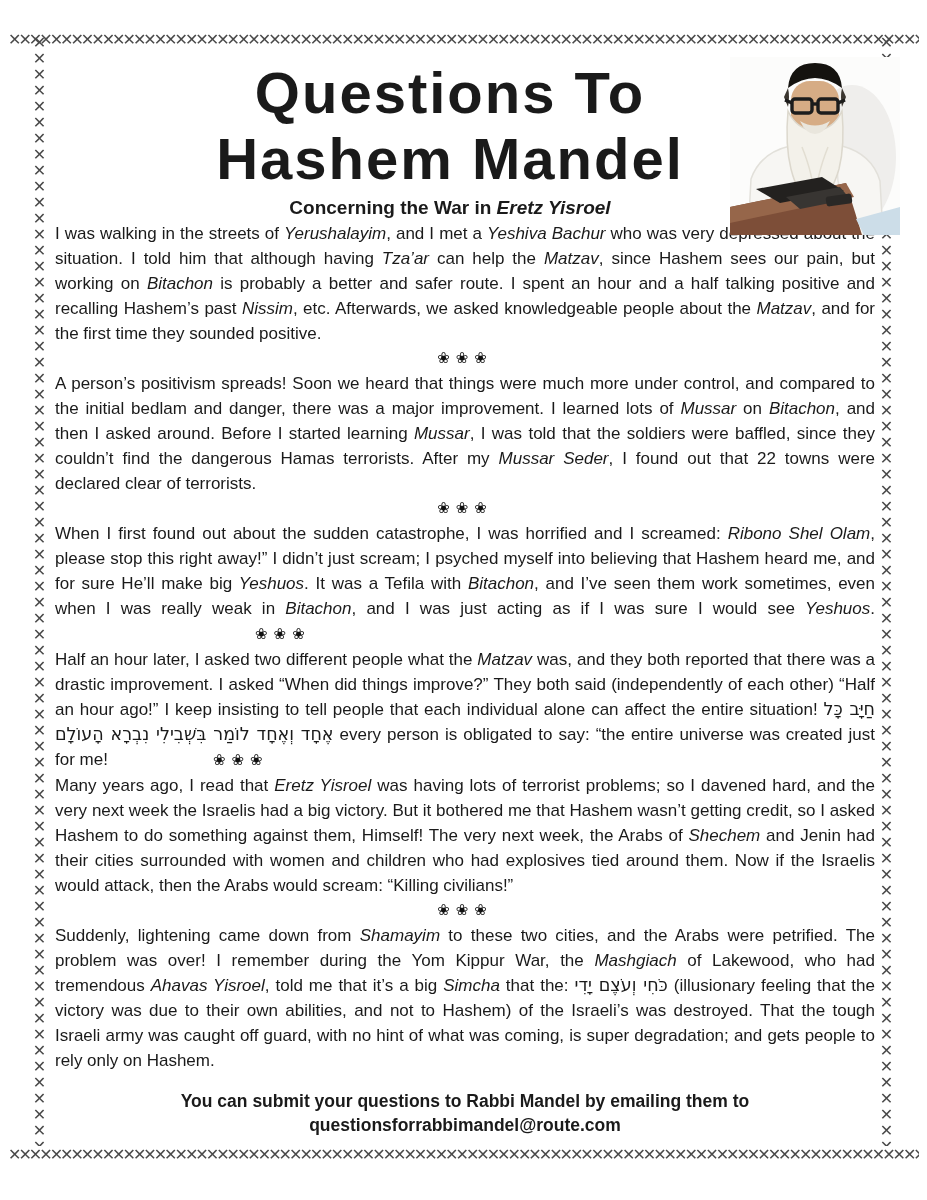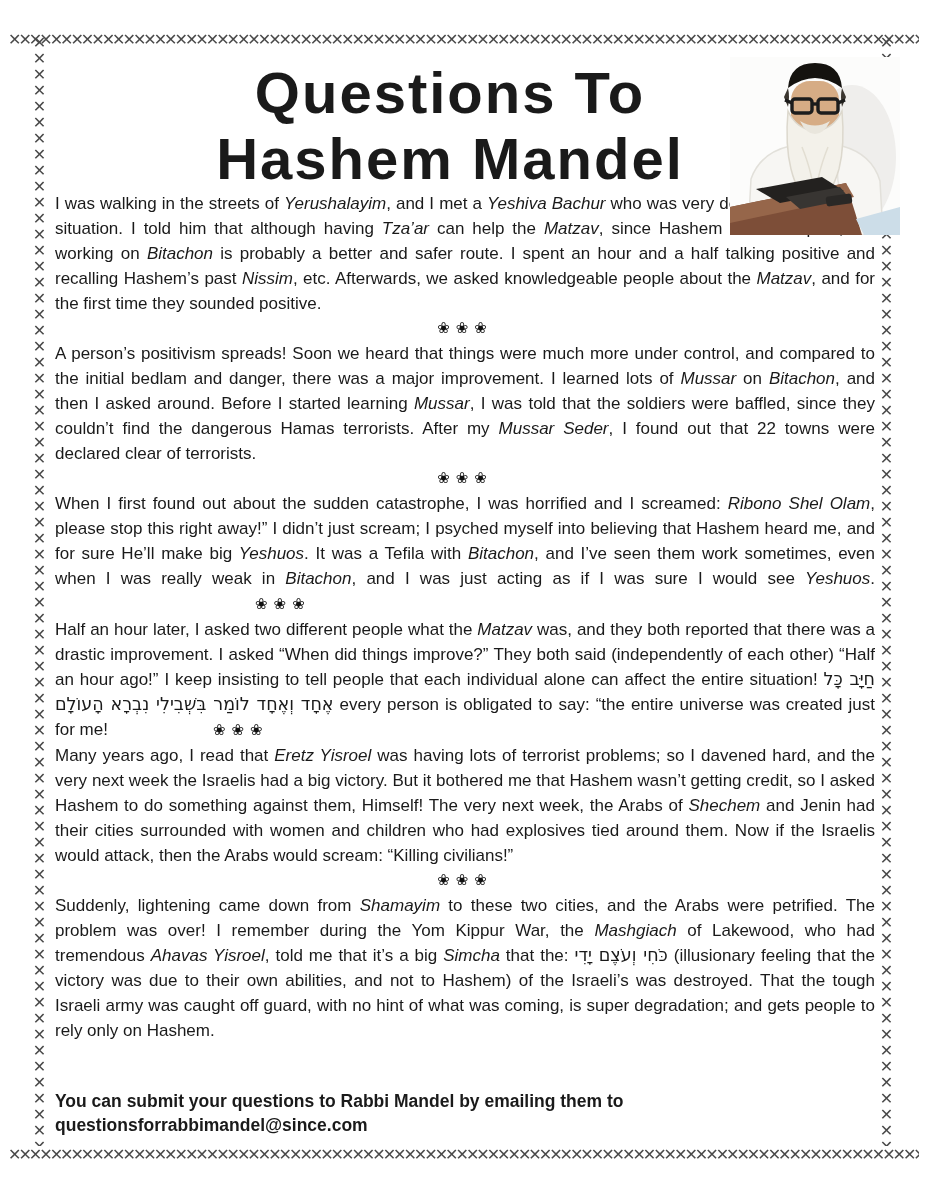--- a/index.html
+++ b/index.html
@@ -31,21 +31,21 @@
   .body-col{margin-top:2px;}
   .para{font-size:17px;line-height:25px;text-align:justify;margin:0;}
   .it{font-style:italic;}
   .he{font-family:"DejaVu Sans",sans-serif;font-size:17.5px;}
   .flowers{font-size:15px;letter-spacing:6px;color:#111;font-family:"DejaVu Sans",sans-serif;}
   .center-flowers{text-align:center;line-height:25px;margin:0;}
   .inline-flowers{display:inline-block;}
   .p-2 .inline-flowers{margin-left:200px;}
   .p-3 .inline-flowers{margin-left:105px;}
 
-  .footer{margin-top:auto;text-align:left;font-weight:bold;font-size:17.5px;line-height:24px;padding-bottom:6px;}
+  .footer{margin-top:auto;text-align:center;font-weight:bold;font-size:17.5px;line-height:24px;padding-bottom:6px;}
 </style>
 </head>
 <body>
 
 <div class="border-strip border-top" style="color: rgb(74, 74, 74);">✕✕✕✕✕✕✕✕✕✕✕✕✕✕✕✕✕✕✕✕✕✕✕✕✕✕✕✕✕✕✕✕✕✕✕✕✕✕✕✕✕✕✕✕✕✕✕✕✕✕✕✕✕✕✕✕✕✕✕✕✕✕✕✕✕✕✕✕✕✕✕✕✕✕✕✕✕✕✕✕✕✕✕✕✕✕✕✕✕✕✕✕✕✕✕✕✕✕✕✕✕✕✕✕✕✕✕✕✕✕✕✕✕✕✕✕✕✕✕✕✕✕✕✕✕✕✕✕✕✕</div>
 <div class="border-strip border-bottom" style="color: rgb(74, 74, 74);">✕✕✕✕✕✕✕✕✕✕✕✕✕✕✕✕✕✕✕✕✕✕✕✕✕✕✕✕✕✕✕✕✕✕✕✕✕✕✕✕✕✕✕✕✕✕✕✕✕✕✕✕✕✕✕✕✕✕✕✕✕✕✕✕✕✕✕✕✕✕✕✕✕✕✕✕✕✕✕✕✕✕✕✕✕✕✕✕✕✕✕✕✕✕✕✕✕✕✕✕✕✕✕✕✕✕✕✕✕✕✕✕✕✕✕✕✕✕✕✕✕✕✕✕✕✕✕✕✕✕</div>
 <div class="border-strip border-left" style="color: rgb(74, 74, 74);">✕✕✕✕✕✕✕✕✕✕✕✕✕✕✕✕✕✕✕✕✕✕✕✕✕✕✕✕✕✕✕✕✕✕✕✕✕✕✕✕✕✕✕✕✕✕✕✕✕✕✕✕✕✕✕✕✕✕✕✕✕✕✕✕✕✕✕✕✕✕✕✕✕✕✕✕✕✕✕✕✕✕✕✕✕✕✕✕✕✕✕✕✕✕✕✕✕✕✕✕✕✕✕✕✕✕✕✕✕✕✕✕✕✕✕✕✕✕✕✕✕✕✕✕✕✕✕✕✕✕✕✕✕✕✕✕✕✕✕✕✕✕✕✕✕✕✕✕✕✕✕✕✕✕✕✕✕✕✕✕</div>
 <div class="border-strip border-right" style="color: rgb(74, 74, 74);">✕✕✕✕✕✕✕✕✕✕✕✕✕✕✕✕✕✕✕✕✕✕✕✕✕✕✕✕✕✕✕✕✕✕✕✕✕✕✕✕✕✕✕✕✕✕✕✕✕✕✕✕✕✕✕✕✕✕✕✕✕✕✕✕✕✕✕✕✕✕✕✕✕✕✕✕✕✕✕✕✕✕✕✕✕✕✕✕✕✕✕✕✕✕✕✕✕✕✕✕✕✕✕✕✕✕✕✕✕✕✕✕✕✕✕✕✕✕✕✕✕✕✕✕✕✕✕✕✕✕✕✕✕✕✕✕✕✕✕✕✕✕✕✕✕✕✕✕✕✕✕✕✕✕✕✕✕✕✕✕</div>
 
 <div class="content">
@@ -88,32 +88,35 @@
         <polygon points="0,150 116,126 124,140 0,166" fill="#96664a"></polygon>
         <polygon points="26,132 92,120 114,134 50,146" fill="#23211f"></polygon>
         <polygon points="56,140 110,130 120,142 70,152" fill="#383532"></polygon>
         <rect x="96" y="138" width="26" height="10" rx="3" fill="#2a2826" transform="rotate(-8 109 143)"></rect>
 
         <polygon points="126,162 170,150 170,178 134,178" fill="#ccdde8"></polygon>
       </svg>
     </div>
     <h1 class="title">Questions To</h1>
     <h1 class="title">Hashem Mandel</h1>
+    <div class="subtitle">
+      <span>Concerning the War in </span><span class="it">Eretz Yisroel</span>
+    </div>
   </div>
 
   <div class="body-col">
       <p class="para p-0"><span>I was walking in the streets of </span><span class="it">Yerushalayim</span><span>, and I met a </span><span class="it">Yeshiva Bachur</span><span> who was very depressed about the situation. I told him that although having </span><span class="it">Tza’ar</span><span> can help the </span><span class="it">Matzav</span><span>, since Hashem sees our pain, but working on </span><span class="it">Bitachon</span><span> is probably a better and safer route. I spent an hour and a half talking positive and recalling Hashem’s past </span><span class="it">Nissim</span><span>, etc. Afterwards, we asked knowledgeable people about the </span><span class="it">Matzav</span><span>, and for the first time they sounded positive.</span></p>
       <div class="flowers center-flowers">❀❀❀</div>
       <p class="para p-1"><span>A person’s positivism spreads! Soon we heard that things were much more under control, and compared to the initial bedlam and danger, there was a major improvement. I learned lots of </span><span class="it">Mussar</span><span> on </span><span class="it">Bitachon</span><span>, and then I asked around. Before I started learning </span><span class="it">Mussar</span><span>, I was told that the soldiers were baffled, since they couldn’t find the dangerous Hamas terrorists. After my </span><span class="it">Mussar Seder</span><span>, I found out that 22 towns were declared clear of terrorists.</span></p>
       <div class="flowers center-flowers">❀❀❀</div>
       <p class="para p-2"><span>When I first found out about the sudden catastrophe, I was horrified and I screamed: </span><span class="it">Ribono Shel Olam</span><span>, please stop this right away!” I didn’t just scream; I psyched myself into believing that Hashem heard me, and for sure He’ll make big </span><span class="it">Yeshuos</span><span>. It was a Tefila with </span><span class="it">Bitachon</span><span>, and I’ve seen them work sometimes, even when I was really weak in </span><span class="it">Bitachon</span><span>, and I was just acting as if I was sure I would see </span><span class="it">Yeshuos</span><span>.</span><span class="flowers inline-flowers">❀❀❀</span></p>
       <p class="para p-3"><span>Half an hour later, I asked two different people what the </span><span class="it">Matzav</span><span> was, and they both reported that there was a drastic improvement. I asked “When did things improve?” They both said (independently of each other) “Half an hour ago!” I keep insisting to tell people that each individual alone can affect the entire situation! </span><span class="he" dir="rtl">חַיָּב כָּל אֶחָד וְאֶחָד לוֹמַר בִּשְׁבִילִי נִבְרָא הָעוֹלָם</span><span> every person is obligated to say: “the entire universe was created just for me!</span><span class="flowers inline-flowers">❀❀❀</span></p>
       <p class="para p-4"><span>Many years ago, I read that </span><span class="it">Eretz Yisroel</span><span> was having lots of terrorist problems; so I davened hard, and the very next week the Israelis had a big victory. But it bothered me that Hashem wasn’t getting credit, so I asked Hashem to do something against them, Himself! The very next week, the Arabs of </span><span class="it">Shechem</span><span> and Jenin had their cities surrounded with women and children who had explosives tied around them. Now if the Israelis would attack, then the Arabs would scream: “Killing civilians!”</span></p>
       <div class="flowers center-flowers">❀❀❀</div>
       <p class="para p-5"><span>Suddenly, lightening came down from </span><span class="it">Shamayim</span><span> to these two cities, and the Arabs were petrified. The problem was over! I remember during the Yom Kippur War, the </span><span class="it">Mashgiach</span><span> of Lakewood, who had tremendous </span><span class="it">Ahavas Yisroel</span><span>, told me that it’s a big </span><span class="it">Simcha</span><span> that the: </span><span class="he" dir="rtl">כֹּחִי וְעֹצֶם יָדִי</span><span> (illusionary feeling that the victory was due to their own abilities, and not to Hashem) of the Israeli’s was destroyed. That the tough Israeli army was caught off guard, with no hint of what was coming, is super degradation; and gets people to rely only on Hashem.</span></p>
     </div>
 
   <div class="footer">
     <div>You can submit your questions to Rabbi Mandel by emailing them to</div>
-    <div>questionsforrabbimandel@since.com</div>
+    <div>questionsforrabbimandel@route.com</div>
   </div>
 
 </div>
 
 </body></html>

